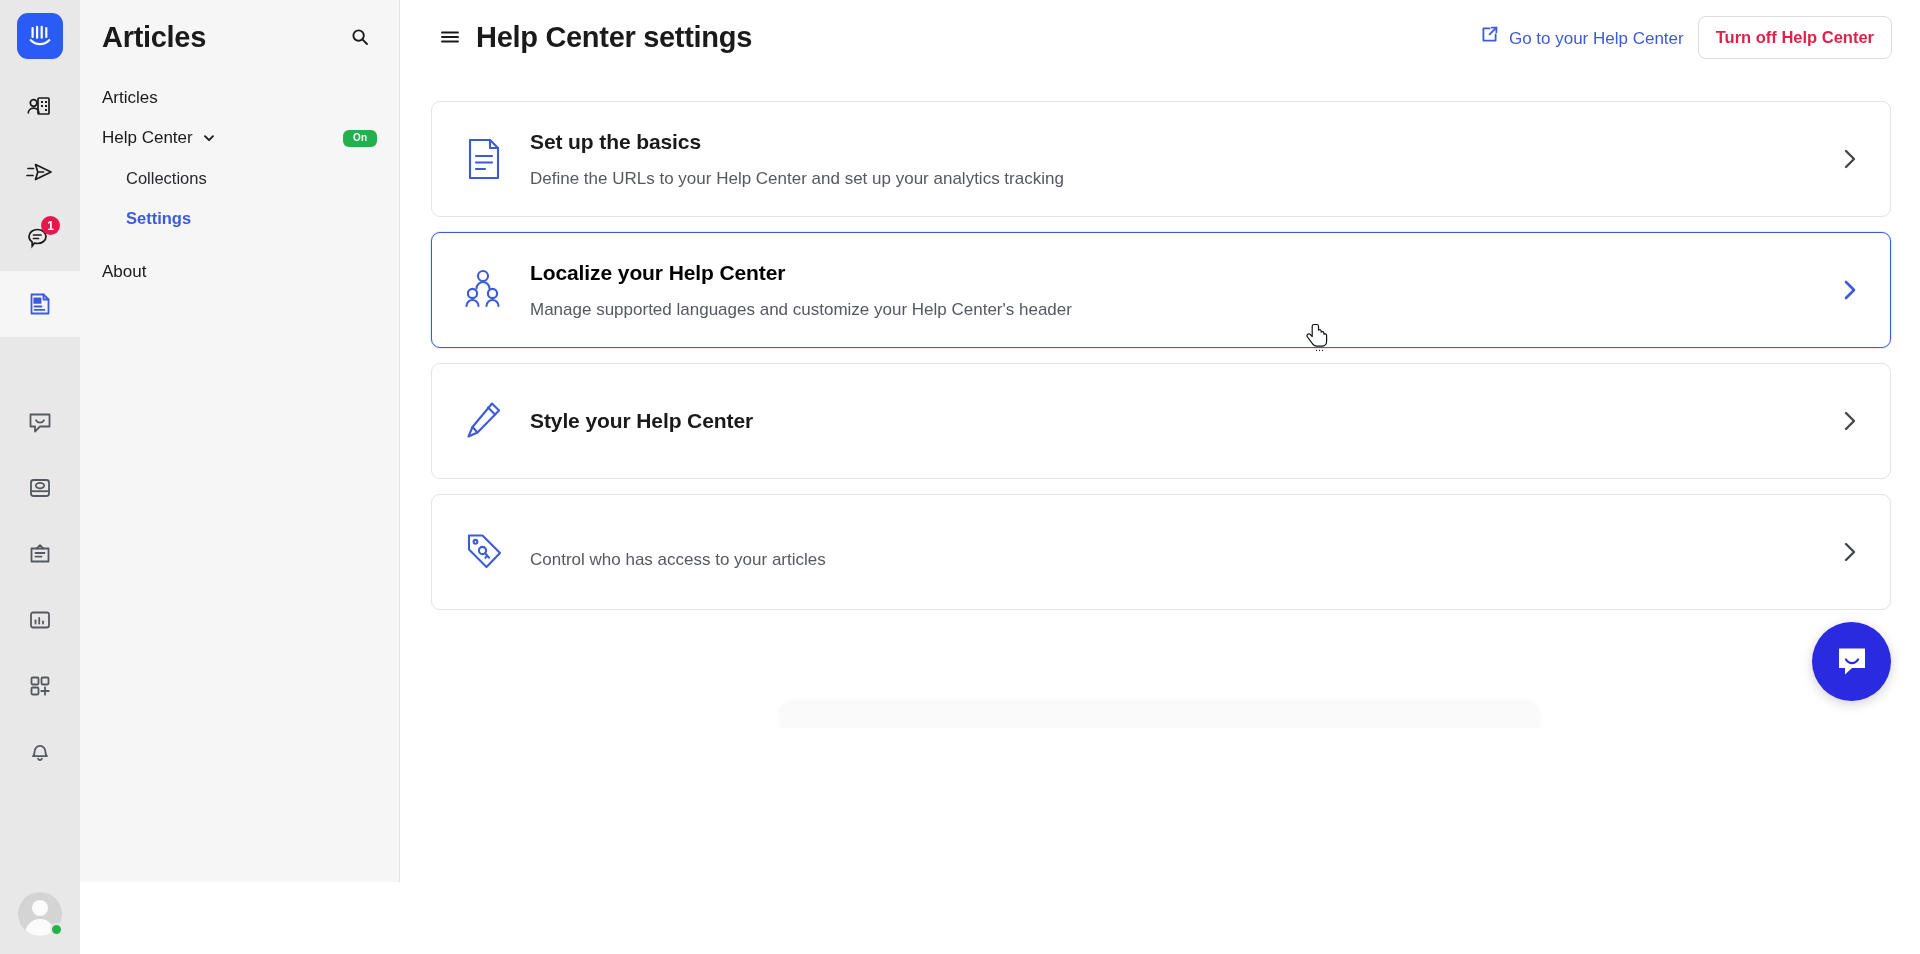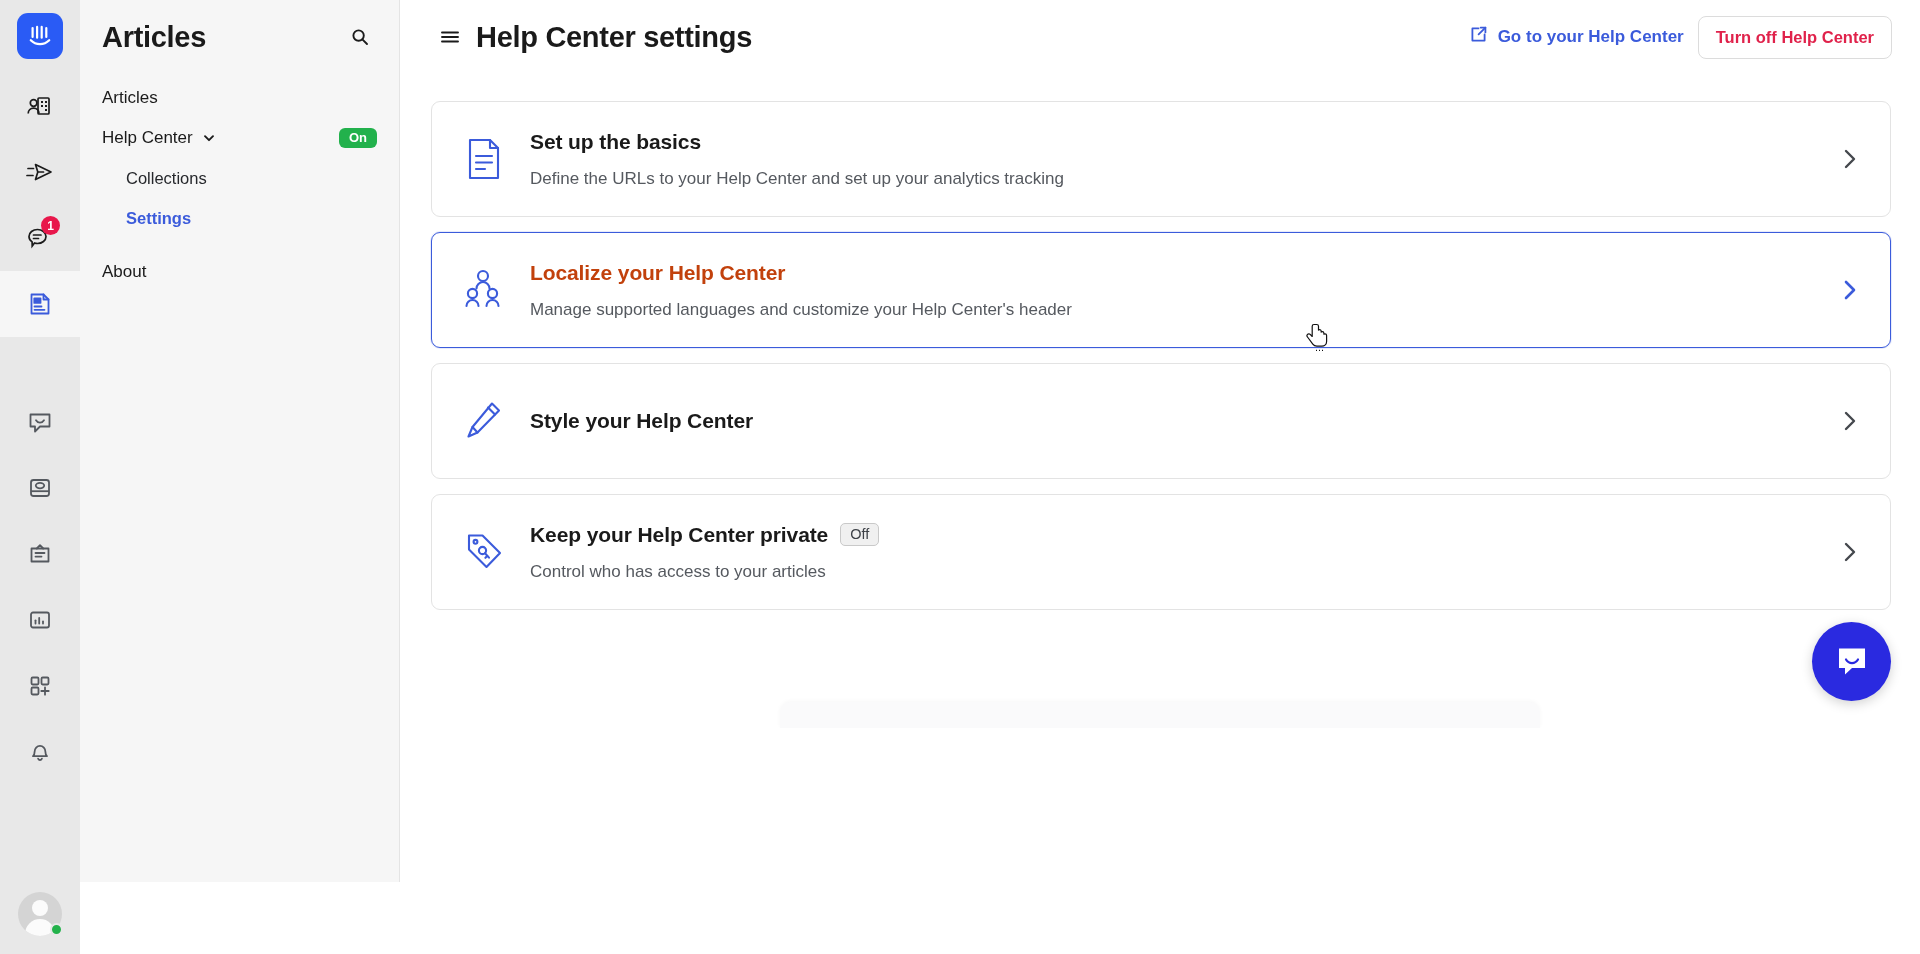--- a/index.html
+++ b/index.html
@@ -86,37 +86,37 @@
     display: flex; align-items: center;
     height: 40px; font-size: 17px; color: #1a1a1a;
     cursor: pointer; border-radius: 6px;
   }
   .sb-item.sub { padding-left: 24px; font-size: 16.5px; color: #26282c; }
   .sb-item.sel { color: #3b5bdb; font-weight: 600; }
   .sb-item .caret { margin-left: 9px; display: flex; align-items: center; }
   .sb-pill {
     margin-left: auto;
     background: #22b14c; color: #ffffff;
-    font-size: 13px; font-weight: 700;
+    font-size: 10px; font-weight: 700;
     border-radius: 6px; padding: 3px 10px 4px; line-height: 1;
   }
   .sb-gap { height: 14px; }
 
   
   .main { flex: 1; height: 728px; background: #ffffff; position: relative; overflow: hidden; }
   .topbar {
     height: 74px; display: flex; align-items: center;
     padding: 0 28px 0 36px;
   }
   .hamburger { width: 28px; height: 28px; display:flex; align-items:center; justify-content:center; cursor: pointer; margin-right: 12px;}
   .page-title { font-size: 29px; font-weight: 600; color: #1a1a1a; letter-spacing: -0.3px; }
   .topbar-right { margin-left: auto; display: flex; align-items: center; gap: 14px; }
   .ext-link {
-    display: flex; align-items: center; gap: 10px;
-    color: #3b5bdb; font-size: 17px; cursor: pointer; text-decoration: none; font-weight: bold;
+    display: flex; align-items: flex-end; gap: 10px;
+    color: #3b5bdb; font-size: 17px; cursor: pointer; text-decoration: none;
   }
   .danger-btn {
     border: 1px solid #dcdcdc; background: #fff;
     color: #e0224b; font-weight: 700; font-size: 16.5px;
     padding: 11px 17px; border-radius: 8px; cursor: pointer;
     font-family: "Liberation Sans", sans-serif;
     white-space: nowrap;
   }
 
   .cards { padding: 27px 29px 12px 31px; display: flex; flex-direction: column; gap: 15px; }
@@ -127,21 +127,21 @@
     min-height: 116px; cursor: pointer; position: relative;
   }
   .card.highlight {
     border: 1.5px solid #3b5bdb;
     box-shadow: 0 0 0 1px rgba(59,91,219,0.12);
   }
   .card-icon { width: 56px; min-width: 56px; display: flex; align-items: center; justify-content: flex-start; margin-right: 12px; }
   .card-body { flex: 1; }
   .card-title-row { display: flex; align-items: center; gap: 12px; }
   .card-title { font-size: 21px; font-weight: 700; color: #1a1a1a; letter-spacing: -0.1px; }
-  .card.highlight .card-title { color: #c2410c; }
+  .card.highlight .card-title { color: #000000; }
   .card-sub { font-size: 17px; color: #55595f; margin-top: 15px; }
   .state-chip {
     border: 1px solid #c9c9c9; background: #f0f0f0; border-radius: 5px;
     font-size: 14.5px; color: #3d4147; padding: 3px 9px 4px; line-height: 1;
     font-weight: 400;
   }
   .card-chev { margin-left: auto; display: flex; align-items: center; padding-right: 6px; }
 
   
   .cursor-hand {
@@ -446,24 +446,20 @@
         <div class="card-icon">
           <svg width="44" height="46" viewBox="0 0 44 46" fill="none" stroke="#3b5bdb" stroke-width="2.1" stroke-linejoin="round" stroke-linecap="round">
             <path d="M7 6.5h13.5L38 24 24.5 38 7 20.5z"></path>
             <circle cx="13.5" cy="12.8" r="1.9"></circle>
             <circle cx="20.5" cy="21.5" r="3.6"></circle>
             <path d="M23 24.2 27 28.6"></path>
             <path d="M25.2 27 23.4 28.8"></path>
           </svg>
         </div>
         <div class="card-body">
-          <div class="card-title-row">
-            <div class="card-title">Keep your Help Center private</div>
-            <div class="state-chip">Off</div>
-          </div>
           <div class="card-sub">Control who has access to your articles</div>
         </div>
         <div class="card-chev">
           <svg width="20" height="26" viewBox="0 0 20 26" fill="none" stroke="#44484d" stroke-width="2.4" stroke-linecap="round" stroke-linejoin="round">
             <path d="M6 5 14 13 6 21"></path>
           </svg>
         </div>
       </div>
     </div>
 

